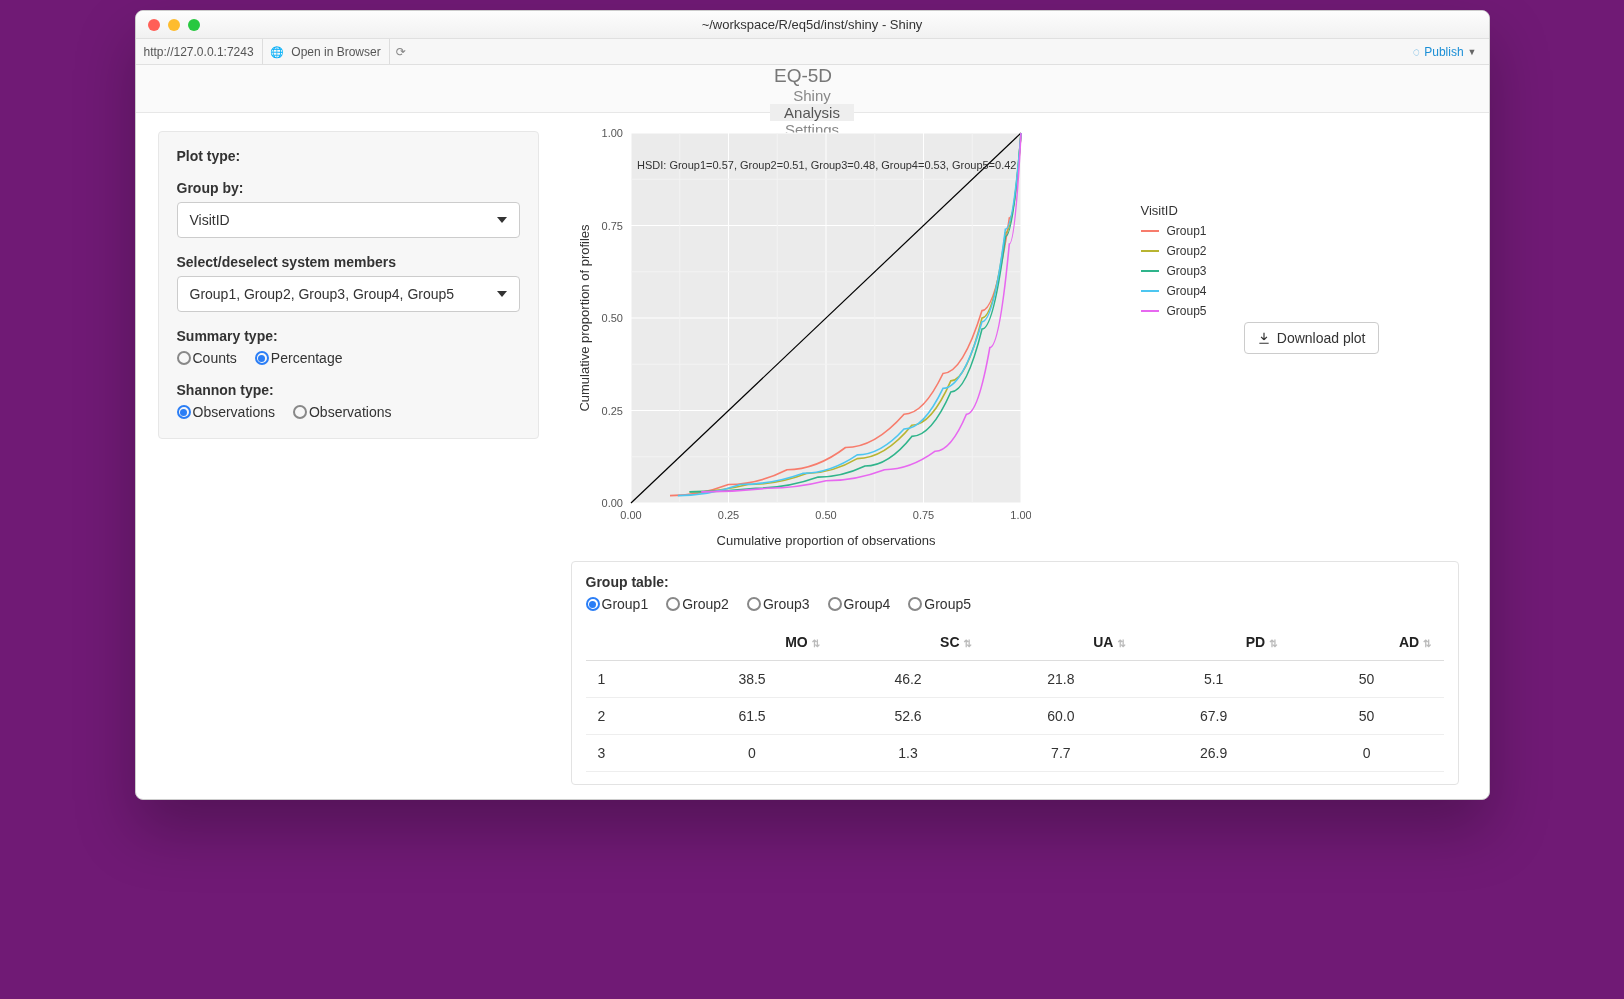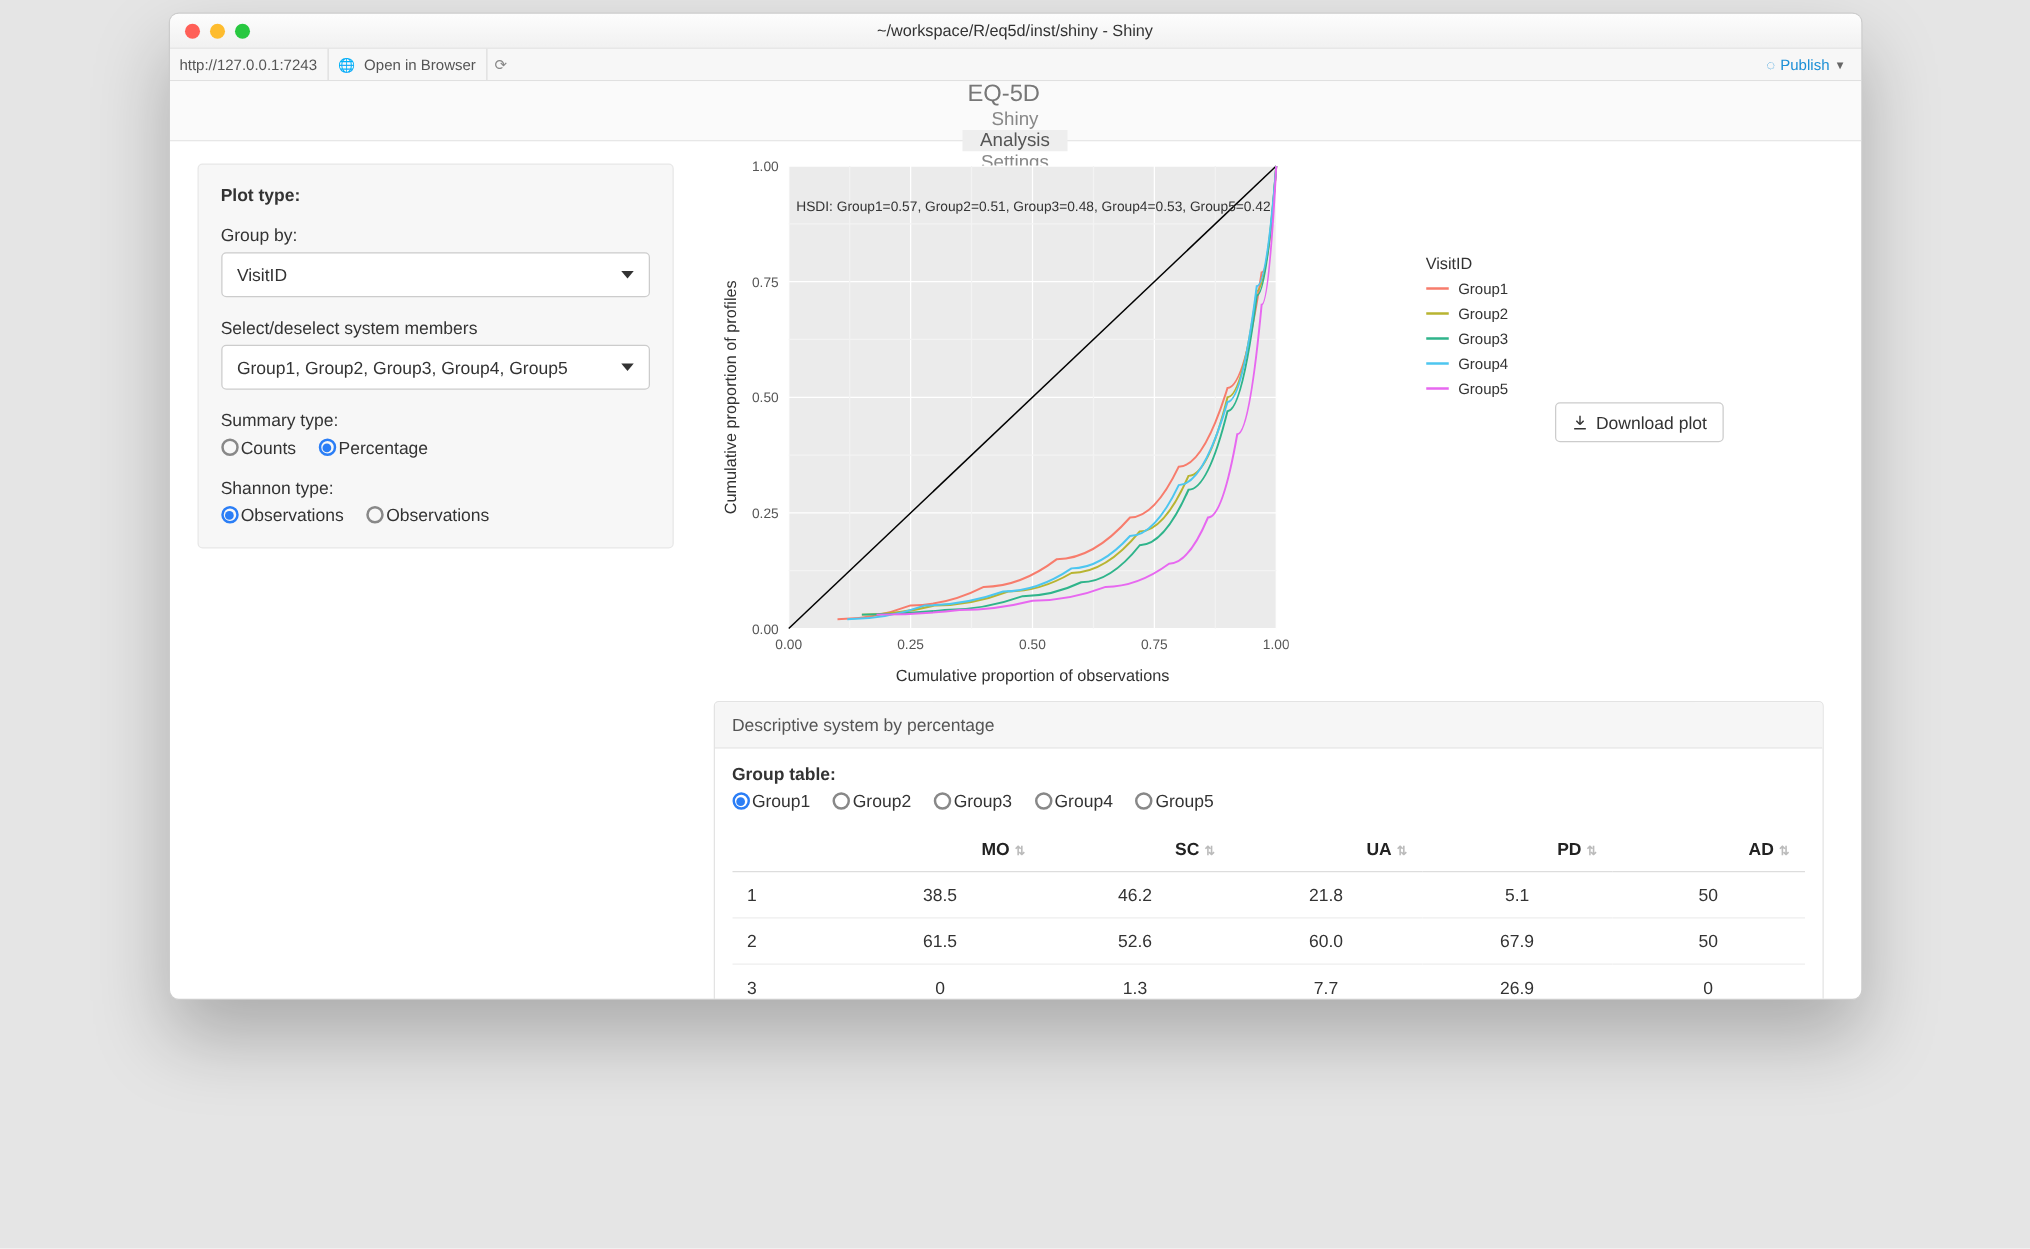--- a/index.html
+++ b/index.html
@@ -1,18 +1,18 @@
 <!DOCTYPE html>
 <html><head>
 <meta charset="utf-8">
 <style>
   * { box-sizing: border-box; font-family: "Helvetica Neue", Helvetica, Arial, sans-serif; }
   body { margin: 0; background: #fff; }
   .outer {
-    width: 1624px; height: 999px; background: #e5e5e5;
+    width: 1624px; height: 999px; background: #701a75;
     display: flex; align-items: flex-start; justify-content: center;
     padding: 10px 0 0 0;
   }
   .window {
     width: 1355px; height: 790px; background: #fff;
     border: 1px solid #ccc; border-radius: 8px; overflow: hidden;
     box-shadow: 0 30px 60px rgba(0,0,0,0.25);
     display: flex; flex-direction: column;
   }
   .titlebar {
@@ -40,21 +40,21 @@
   .brand { font-size:19px; color:#777; margin-right:18px;}
   .nav-item { font-size:15px; color:#888; padding:0 14px; height:100%; display:flex; align-items:center;}
   .nav-item.active { background:#eee; color:#555;}
   .content { flex:1; display:flex; overflow:auto;}
   .sidebar-col { width:425px; padding:18px 22px;}
   .well {
     background:#f7f7f7; border:1px solid #e7e7e7; border-radius:4px;
     padding:16px 18px 18px 18px;
   }
   .lbl { font-weight:700; font-size:14px; color:#333; display:block; margin-bottom:6px;}
-  .lbl-sub { font-weight:400; font-size:14px; color:#333; display:block; margin:16px 0 6px 0;}
+  .lbl-sub { font-weight:700; font-size:14px; color:#333; display:block; margin:16px 0 6px 0;}
   .select {
     width:100%; height:36px; background:#fff; border:1px solid #ccc;
     border-radius:4px; padding:0 12px; font-size:14px; color:#333;
     display:flex; align-items:center; justify-content:space-between;
   }
   .caret-down { width:0;height:0;border-left:5px solid transparent;border-right:5px solid transparent;border-top:6px solid #333;}
   .radio-row { display:flex; gap:18px; margin-top:6px; font-size:14px; color:#333; align-items:center;}
   .radio { display:flex; align-items:center; gap:2px;}
   .rdot { width:14px; height:14px; border:2px solid #888; border-radius:50%; display:inline-block; position:relative;}
   .rdot.sel { border-color:#2b7ef6;}
@@ -238,21 +238,20 @@
             <span>
               <svg width="14" height="14" viewBox="0 0 24 24">
                   <path fill="none" stroke="#333" stroke-width="2" d="M12 3v12m0 0l-5-5m5 5l5-5M4 21h16"></path>
                 </svg>
             </span>
             <span>Download plot</span>
           </button>
         </div>
 
         <div class="panel">
-          <div class="panel-head">Descriptive system by percentage</div>
           <div class="panel-body">
             <span class="lbl">Group table:</span>
             <div class="radio-row" id="group-table-radios">
                 <label class="radio">
                   <span class="rdot sel"></span>
                   <span>Group1</span>
                 </label>
                 <label class="radio">
                   <span class="rdot"></span>
                   <span>Group2</span>

